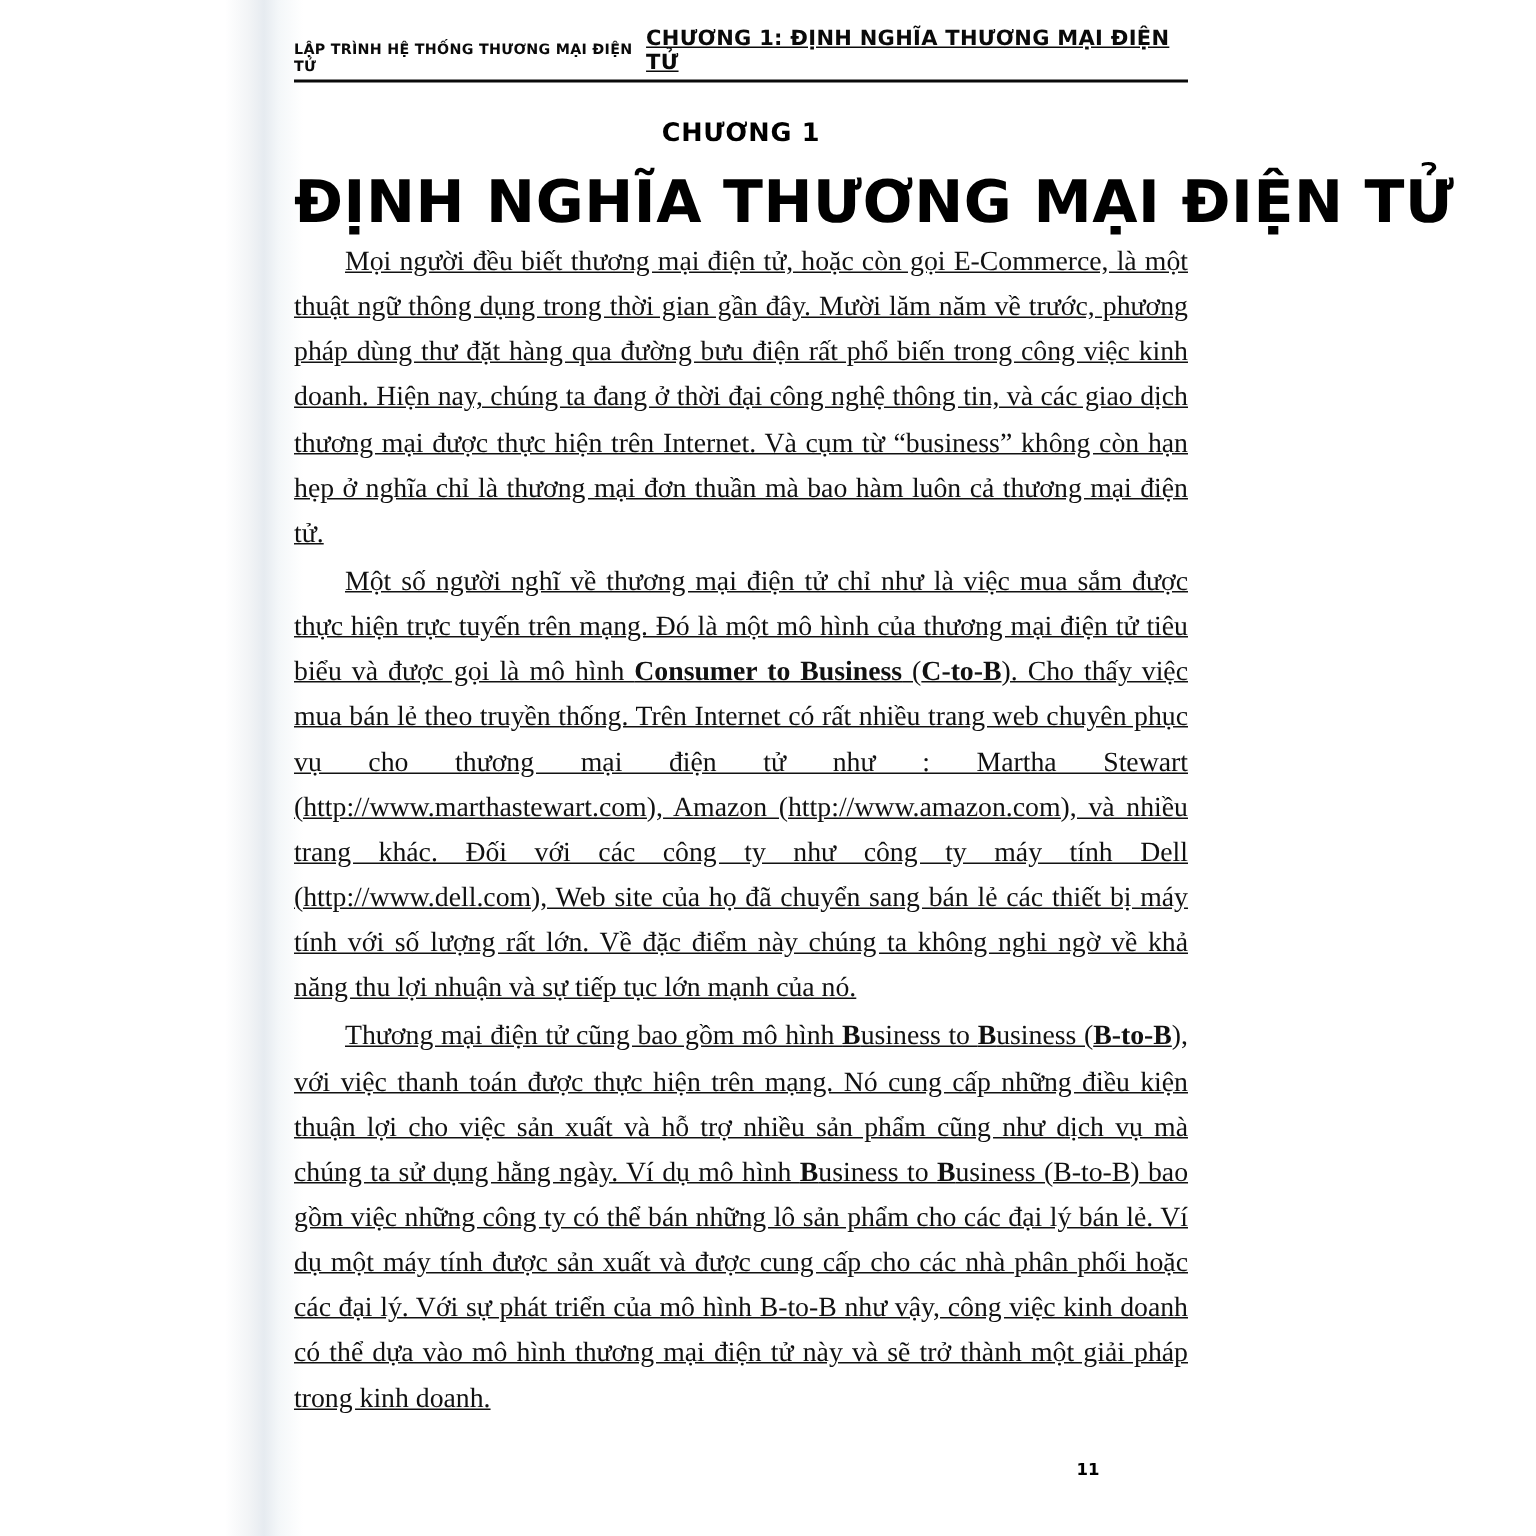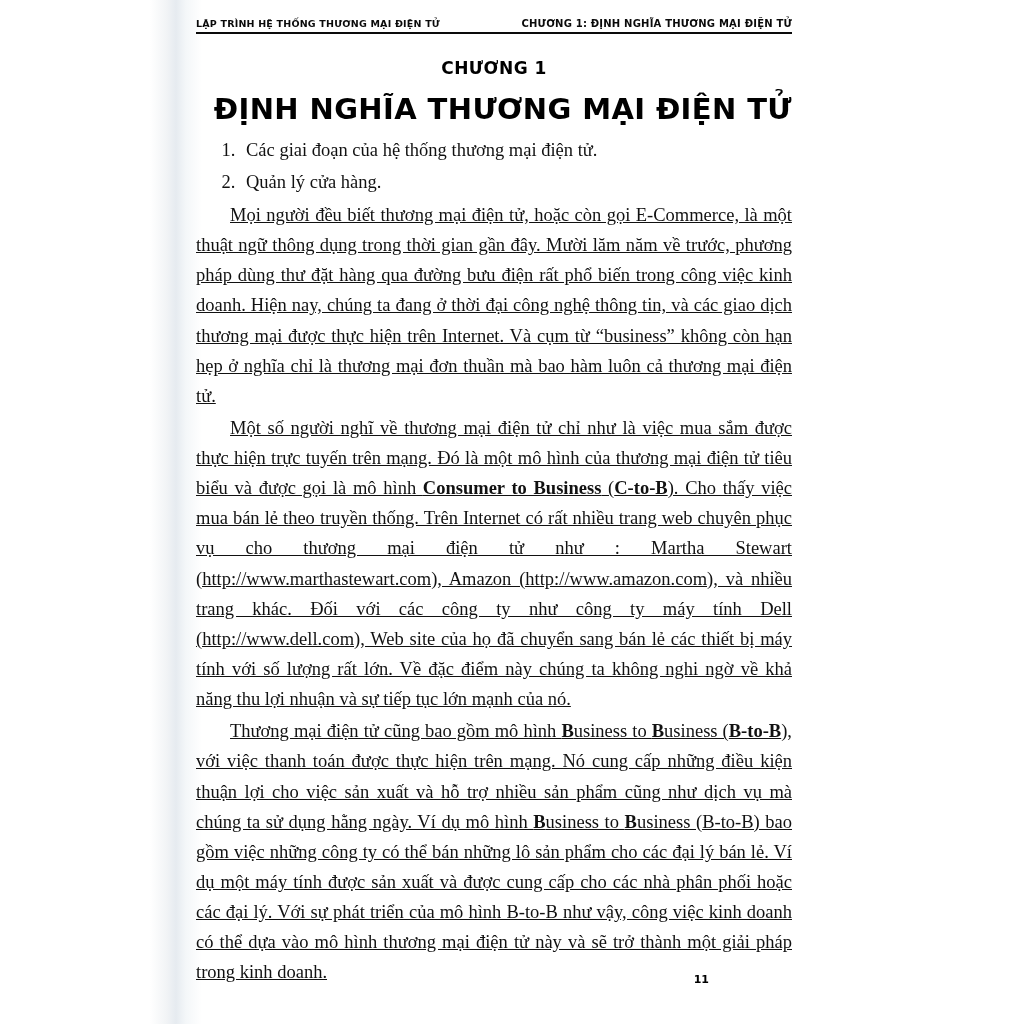--- a/index.html
+++ b/index.html
@@ -47,38 +47,38 @@
     align-items: flex-end;
     border-bottom: 2px solid #0a0a0a;
     padding-bottom: 3px;
     font-family: "DejaVu Sans", sans-serif;
     font-weight: bold;
     font-size: 9.5px;
     letter-spacing: 0.2px;
     color: #0a0a0a;
   }
   .running-head .left { text-transform: uppercase; }
-  .running-head .right { text-transform: uppercase; font-size: 10px; }
+  .running-head .right { text-transform: uppercase; font-size: 14px; text-decoration: underline; }
 
   
   .chapter-label {
     margin-top: 24px;
     text-align: center;
     font-family: "DejaVu Sans", sans-serif;
     font-weight: bold;
     font-size: 17px;
     letter-spacing: 0.5px;
     color: #000;
   }
   .chapter-title {
     margin-top: 14px;
     text-align: right;
     font-family: "DejaVu Sans", sans-serif;
     font-weight: bold;
-    font-size: 29px;
+    font-size: 39px;
     letter-spacing: 0.4px;
     color: #000;
     white-space: nowrap;
   }
 
   
   .section-heading {
     margin-top: 38px;
     font-family: "Liberation Serif", serif;
     font-weight: bold;
@@ -107,21 +107,21 @@
     text-align: justify;
     text-indent: 34px;
     hyphens: none;
     text-decoration: underline;
   }
   p.body b { font-weight: bold; }
 
   
   .folio {
     position: absolute;
-    right: 240px;
+    right: 216px;
     bottom: 38px;
     font-family: "DejaVu Sans", sans-serif;
     font-weight: bold;
     font-size: 11px;
     color: #000;
   }
 </style>
 </head>
 <body>
 
@@ -130,24 +130,20 @@
 
     <div class="running-head">
       <span class="left">LẬP TRÌNH HỆ THỐNG THƯƠNG MẠI ĐIỆN TỬ</span>
       <span class="right">CHƯƠNG 1: ĐỊNH NGHĨA THƯƠNG MẠI ĐIỆN TỬ</span>
     </div>
 
     <div class="chapter-label">CHƯƠNG 1</div>
     <div class="chapter-title">ĐỊNH NGHĨA THƯƠNG MẠI ĐIỆN TỬ</div>
 
 
-    <ol class="toc-list">
-      <li>Các giai đoạn của hệ thống thương mại điện tử.</li>
-      <li>Quản lý cửa hàng.</li>
-    </ol>
 
     <p class="body">Mọi người đều biết thương mại điện tử, hoặc còn gọi E-Commerce, là một thuật ngữ thông dụng trong thời gian gần đây. Mười lăm năm về trước, phương pháp dùng thư đặt hàng qua đường bưu điện rất phổ biến trong công việc kinh doanh. Hiện nay, chúng ta đang ở thời đại công nghệ thông tin, và các giao dịch thương mại được thực hiện trên Internet. Và cụm từ “business” không còn hạn hẹp ở nghĩa chỉ là thương mại đơn thuần mà bao hàm luôn cả thương mại điện tử.</p>
 
     <p class="body"><span>Một số người nghĩ về thương mại điện tử chỉ như là việc mua sắm được thực hiện trực tuyến trên mạng. Đó là một mô hình của thương mại điện tử tiêu biểu và được gọi là mô hình </span><b>Consumer to Business</b><span> (</span><b>C-to-B</b><span>). Cho thấy việc mua bán lẻ theo truyền thống. Trên Internet có rất nhiều trang web chuyên phục vụ cho thương mại điện tử như : Martha Stewart (http://www.marthastewart.com), Amazon (http://www.amazon.com), và nhiều trang khác. Đối với các công ty như công ty máy tính Dell (http://www.dell.com), Web site của họ đã chuyển sang bán lẻ các thiết bị máy tính với số lượng rất lớn. Về đặc điểm này chúng ta không nghi ngờ về khả năng thu lợi nhuận và sự tiếp tục lớn mạnh của nó.</span></p>
 
     <p class="body"><span>Thương mại điện tử cũng bao gồm mô hình </span><b>B</b><span>usiness to </span><b>B</b><span>usiness (</span><b>B-to-B</b><span>), với việc thanh toán được thực hiện trên mạng. Nó cung cấp những điều kiện thuận lợi cho việc sản xuất và hỗ trợ nhiều sản phẩm cũng như dịch vụ mà chúng ta sử dụng hằng ngày. Ví dụ mô hình </span><b>B</b><span>usiness to </span><b>B</b><span>usiness (B-to-B) bao gồm việc những công ty có thể bán những lô sản phẩm cho các đại lý bán lẻ. Ví dụ một máy tính được sản xuất và được cung cấp cho các nhà phân phối hoặc các đại lý. Với sự phát triển của mô hình B-to-B như vậy, công việc kinh doanh có thể dựa vào mô hình thương mại điện tử này và sẽ trở thành một giải pháp trong kinh doanh.</span></p>
 
   </div>
 
   <div class="folio">11</div>

